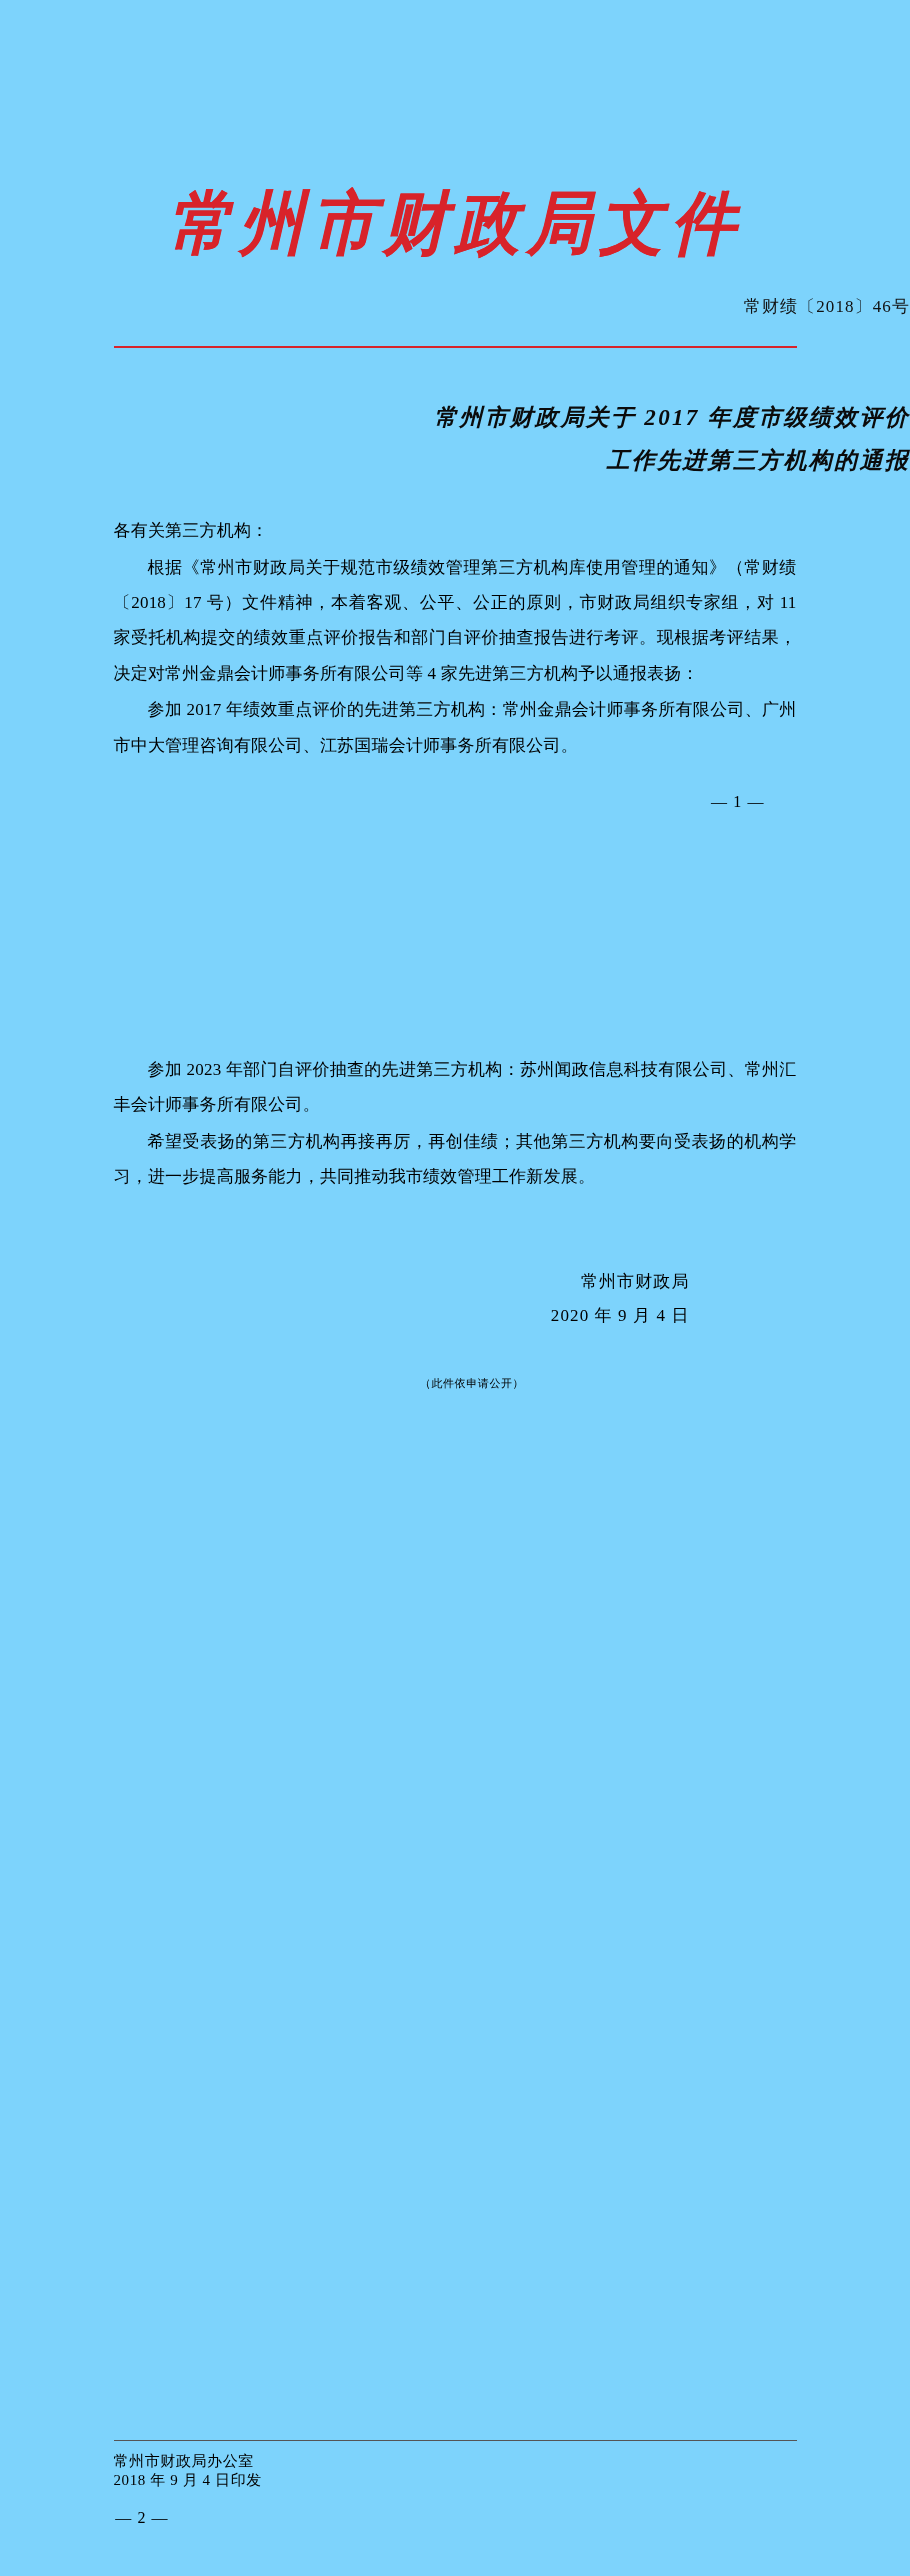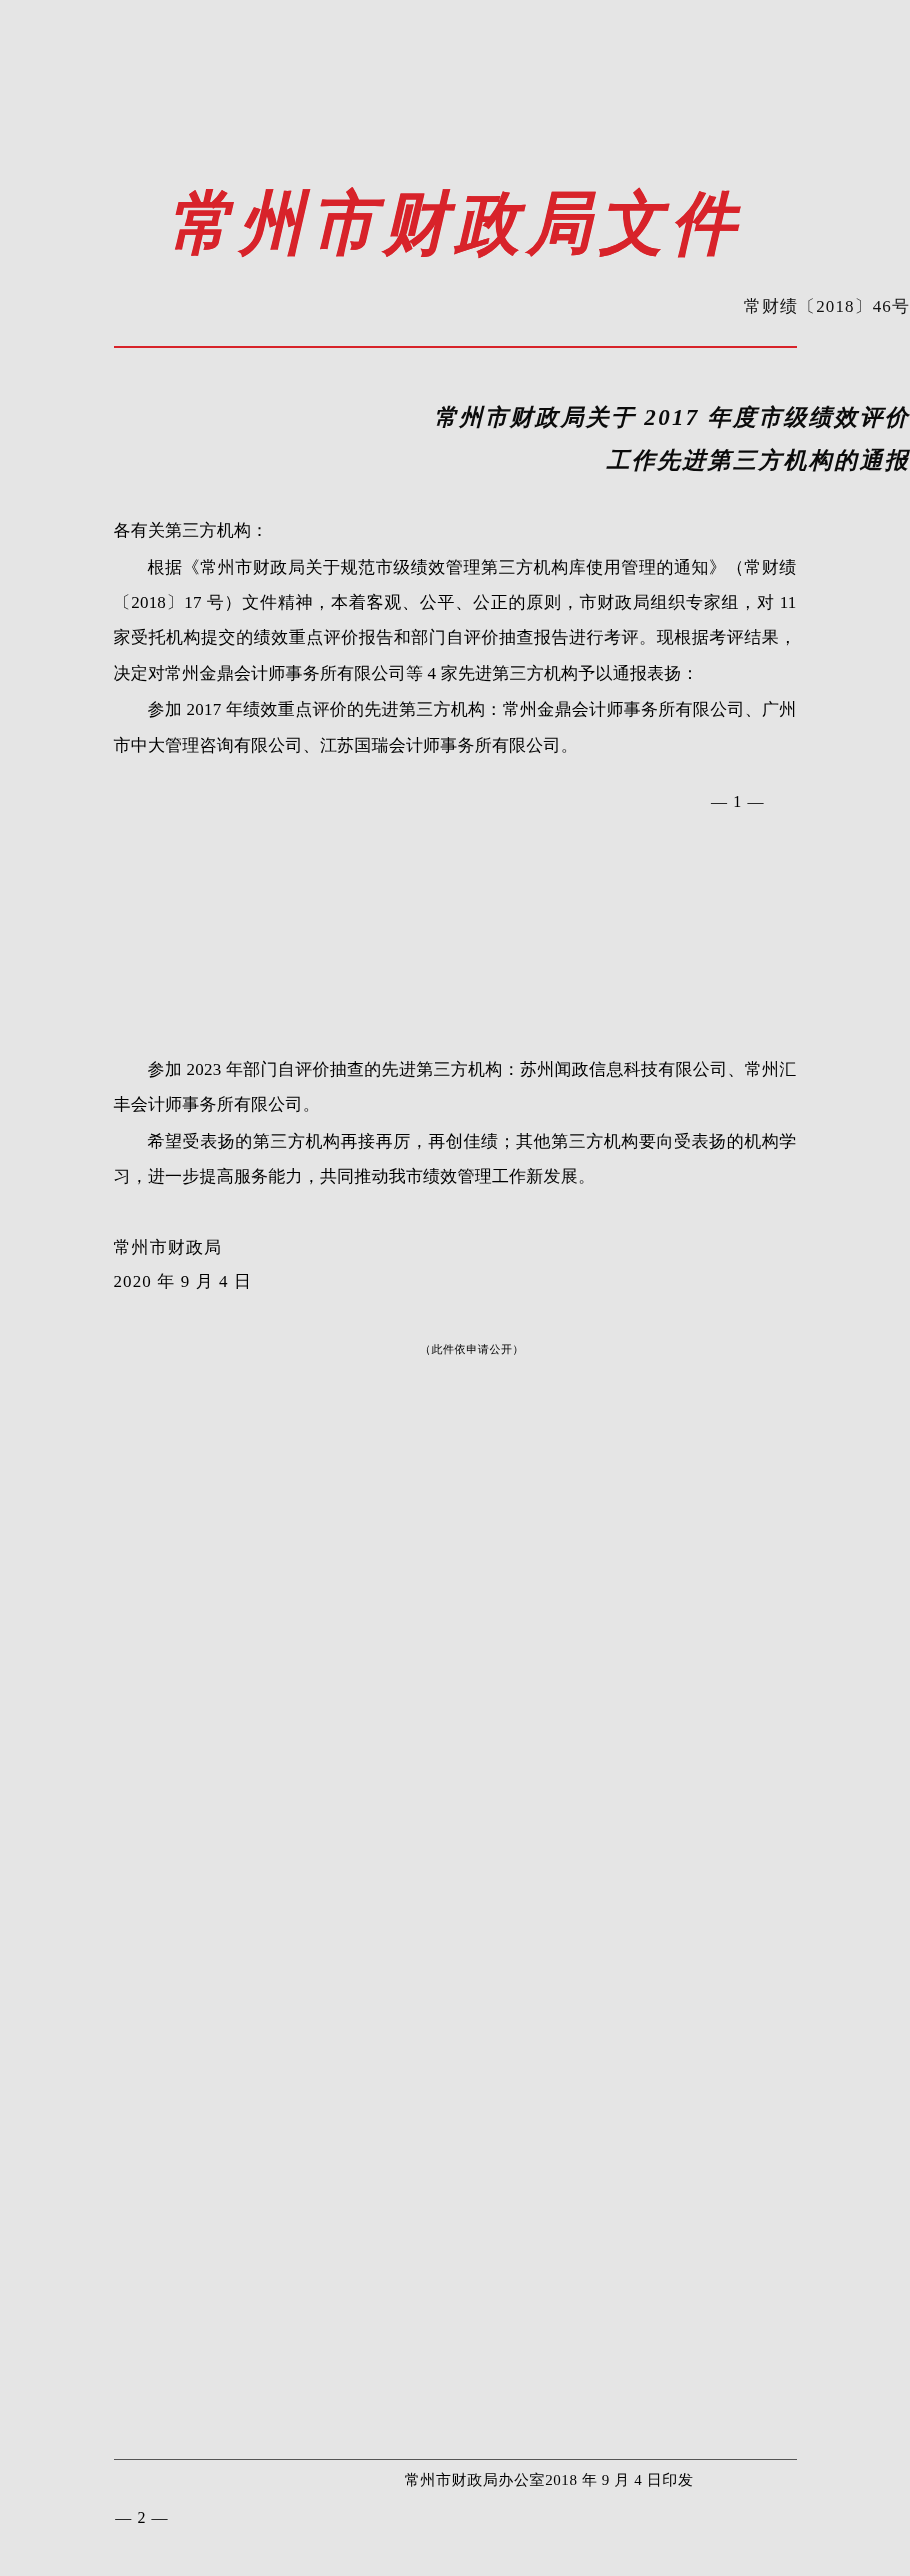--- a/index.html
+++ b/index.html
@@ -13,21 +13,21 @@
     font-family: "Liberation Serif", "DejaVu Serif", serif;
     color: #000000;
     position: relative;
   }
   .page {
     width: 910px;
     min-height: 2576px;
     box-sizing: border-box;
     padding: 0;
     position: relative;
-    background: #e5e5e5;
+    background: #7dd3fc;
   }
   
   .masthead {
     text-align: center;
     padding-top: 189px;
   }
   .masthead-title {
     color: #d8232a;
     font-family: "Liberation Serif", "DejaVu Serif", serif;
     font-size: 64px;
@@ -88,22 +88,22 @@
     text-align: right;
     font-size: 16px;
     margin-top: 30px;
     padding-right: 32px;
     letter-spacing: 1.1px;
   }
   .page-break-gap {
     height: 241px;
   }
   .signature {
-    margin-top: 36px;
-    text-align: left;
+    margin-top: 70px;
+    text-align: right;
     padding-right: 107px;
     font-size: 17px;
     line-height: 2.05;
     letter-spacing: 1.1px;
   }
   .disclosure {
     margin-top: 42px;
     font-size: 11px;
     text-indent: 34px;
     letter-spacing: 0.6px;
@@ -119,23 +119,24 @@
   .footer-rule {
     width: 683px;
     height: 1.1px;
     background: #555;
     margin: 0 auto 10.3px auto;
   }
   .footer-row {
     width: 683px;
     margin: 0 auto;
     display: flex;
-    justify-content: flex-end;
+    justify-content: center;
     font-size: 15px;
     letter-spacing: 0.6px;
+    flex-direction: column;
   }
   .footer-right {
     padding-right: 103px;
   }
   .footer-page {
     width: 683px;
     margin: 19.5px auto 0 auto;
     font-size: 16px;
     letter-spacing: 1.1px;
     text-align: left;

